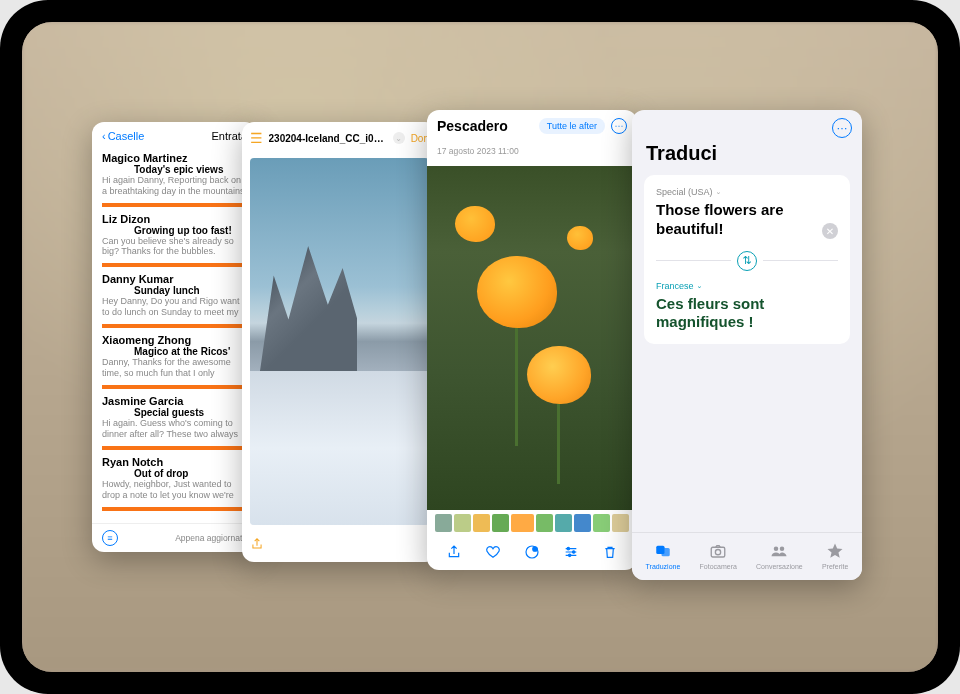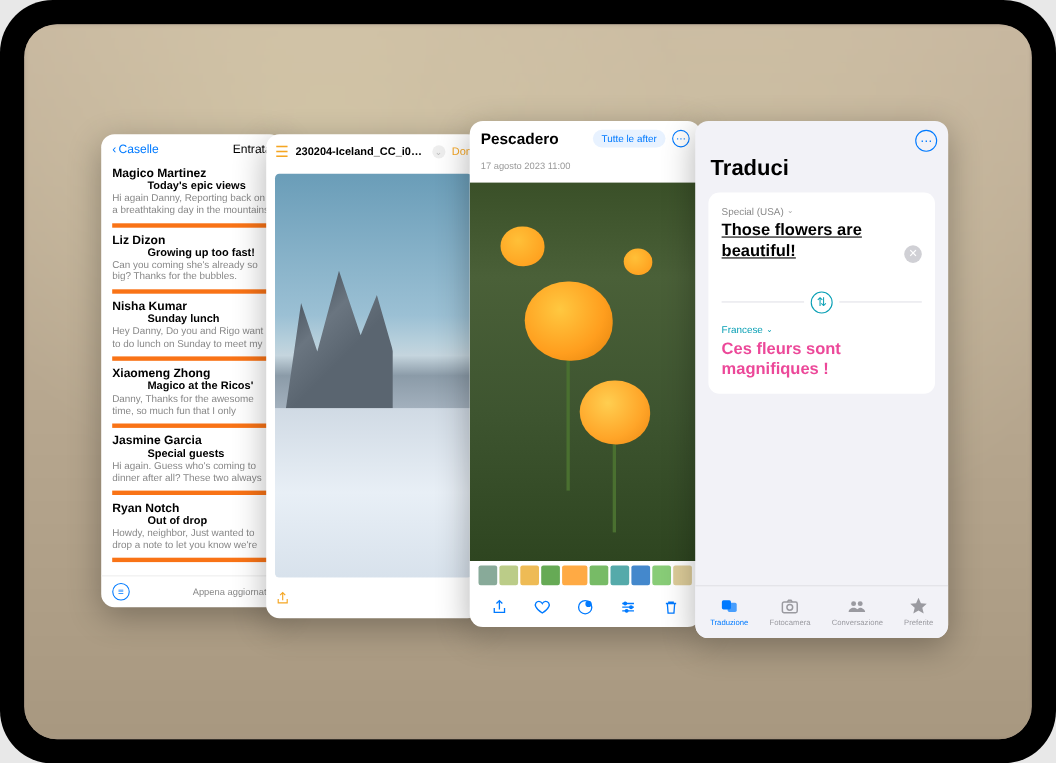--- a/index.html
+++ b/index.html
@@ -100,26 +100,26 @@
   .tb-icon.trash { color:#007aff; }
 
   
   .translate { left: 540px; top: 18px; width: 230px; height: 470px; background:#f2f2f7; }
   .translate-top { display:flex; justify-content:flex-end; padding:8px 10px 0; }
   .translate-more { width:20px; height:20px; border:1.4px solid #007aff; border-radius:50%; color:#007aff; display:flex; align-items:center; justify-content:center; font-size:11px; }
   .translate-h1 { font-size:20px; font-weight:800; padding:4px 14px 10px; color:#000; }
   .translate-card { background:#fff; margin:0 12px; border-radius:10px; padding:12px; position:relative; }
   .lang-label { font-size:9px; color:#888; margin-bottom:4px; display:flex; align-items:center; gap:3px; }
   .lang-chev { font-size:7px; color:#aaa; }
-  .src-text { font-size:15px; font-weight:700; color:#000; line-height:1.25; margin-bottom:26px;text-decoration:underline; }
+  .src-text { font-size:15px; font-weight:700; color:#000; line-height:1.25; margin-bottom:12px; }
   .clear-btn { position:absolute; right:12px; top:48px; width:16px; height:16px; background:#d0d0d5; border-radius:50%; color:#fff; display:flex; align-items:center; justify-content:center; font-size:10px; }
   .swap-row { display:flex; align-items:center; margin:4px 0 10px; }
   .swap-line { flex:1; height:1px; background:#e2e2e8; }
   .swap-btn { width:20px; height:20px; border:1.3px solid #0aa0b5; border-radius:50%; color:#0aa0b5; display:flex; align-items:center; justify-content:center; font-size:11px; margin:0 6px; }
-  .dst-text { font-size:15px; font-weight:700; color:#ec4899; line-height:1.25; }
+  .dst-text { font-size:15px; font-weight:700; color:#14532d; line-height:1.25; }
   .translate-tabs { position:absolute; bottom:0; left:0; right:0; display:flex; justify-content:space-around; padding:8px 4px 10px; background:#f2f2f7; border-top:1px solid #e0e0e5; }
   .ttab { display:flex; flex-direction:column; align-items:center; gap:2px; font-size:7px; color:#9a9aa0; }
   .ttab.active { color:#007aff; }
   .ttab-icon { width:20px; height:20px; display:flex; align-items:center; justify-content:center; font-size:15px; }
 </style>
 </head>
 <body>
 
 <div class="ipad-frame">
   <div class="screen">
@@ -137,24 +137,24 @@
         </div>
         <div class="mail-list">
           <div class="mail-item">
             <div class="mail-sender">Magico Martinez</div>
             <div class="mail-subject">Today's epic views</div>
             <div class="mail-preview">Hi again Danny, Reporting back on a breathtaking day in the mountains</div>
           </div>
           <div class="mail-item">
             <div class="mail-sender">Liz Dizon</div>
             <div class="mail-subject">Growing up too fast!</div>
-            <div class="mail-preview">Can you coming she's already so big? Thanks for the bubbles.</div>
-          </div>
-          <div class="mail-item">
-            <div class="mail-sender">Nisha Kumar</div>
+            <div class="mail-preview">Can you believe she's already so big? Thanks for the bubbles.</div>
+          </div>
+          <div class="mail-item">
+            <div class="mail-sender">Danny Kumar</div>
             <div class="mail-subject">Sunday lunch</div>
             <div class="mail-preview">Hey Danny, Do you and Rigo want to do lunch on Sunday to meet my dad</div>
           </div>
           <div class="mail-item">
             <div class="mail-sender">Xiaomeng Zhong</div>
             <div class="mail-subject">Magico at the Ricos'</div>
             <div class="mail-preview">Danny, Thanks for the awesome time, so much fun that I only remember</div>
           </div>
           <div class="mail-item">
             <div class="mail-sender">Jasmine Garcia</div>

